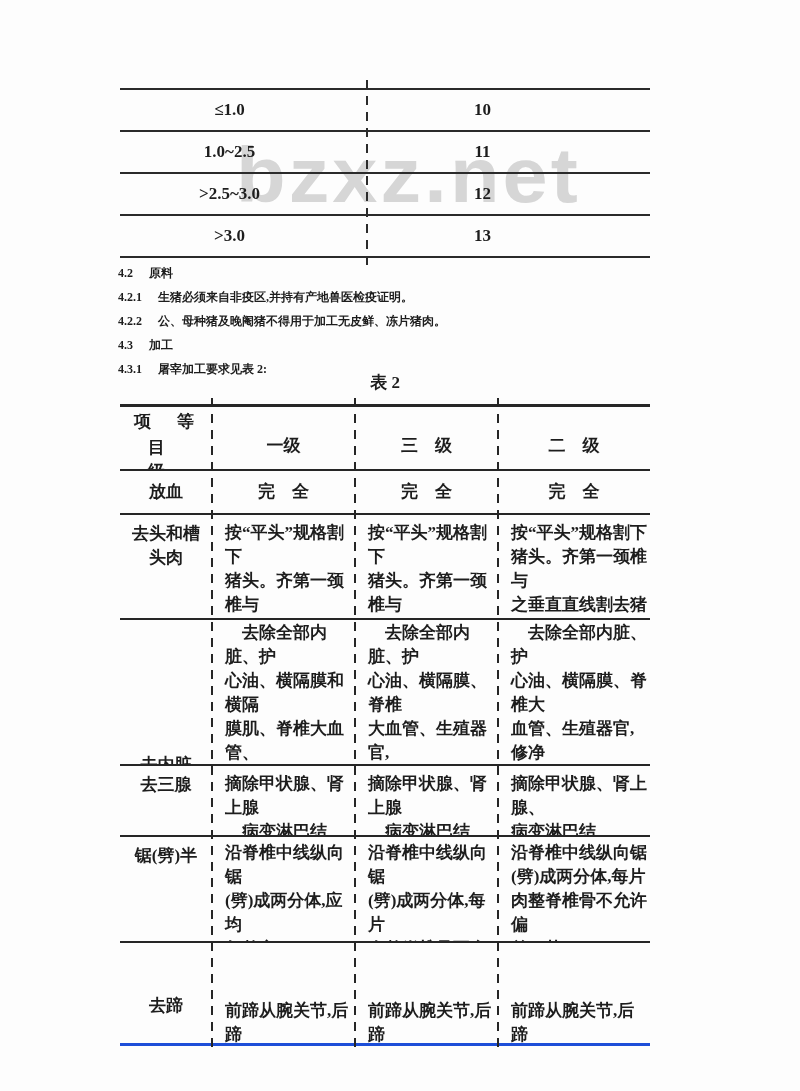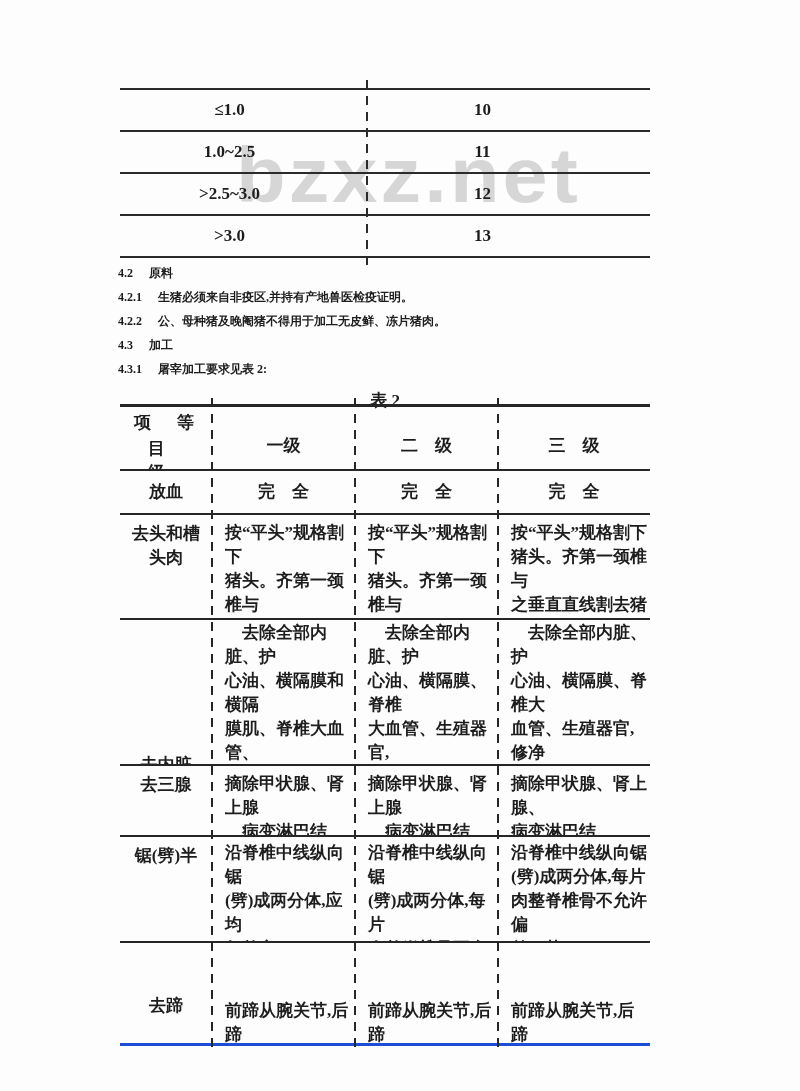--- a/index.html
+++ b/index.html
@@ -69,21 +69,21 @@
   }
   .para{
     font-size:12px;font-weight:bold;
     line-height:24px;
     white-space:nowrap;
   }
   .para .num{margin-right:16px;}
   
   .t2-caption{
     position:absolute;
-    left:120px;top:389px;width:530px;
+    left:120px;top:371px;width:530px;
     text-align:center;
     font-size:17px;font-weight:bold;
     z-index:1;
   }
   
   .t2{
     position:absolute;
     left:120px;top:404px;width:530px;
     border-top:3px solid #262626;
     z-index:1;
@@ -116,20 +116,21 @@
   .row-quti{height:59px;}
   .cell{
     box-sizing:border-box;
     font-size:17px;font-weight:bold;
     line-height:24px;
     white-space:pre-line;
   }
   .corner{
     display:flex;flex-direction:column;justify-content:center;
     padding:4px 14px 2px 14px;
+    font-family:Liberation Mono, monospace;
   }
   .corner .l1{text-align:left;}
   .corner .l2{text-align:left;padding-left:14px;margin-top:2px;}
   .corner span.gap{display:inline-block;width:26px;}
   .hcell{
     display:flex;align-items:center;justify-content:center;
     text-align:center;
     font-family:Liberation Mono, monospace;
   }
   .label{
@@ -200,22 +201,22 @@
     <div class="t2-vline v1"></div>
     <div class="t2-vline v2"></div>
     <div class="t2-vline v3"></div>
 
     <div class="t2-row row-header">
       <div class="cell corner">
         <div class="l1"><span>项</span><span class="gap"></span><span>等</span></div>
         <div class="l2"><span>目</span><span class="gap"></span><span>级</span></div>
       </div>
       <div class="cell hcell">一级</div>
+      <div class="cell hcell">三　级</div>
       <div class="cell hcell">二　级</div>
-      <div class="cell hcell">三　级</div>
     </div>
 
     <div class="t2-row row-fangxue">
       <div class="cell label">放血</div>
       <div class="cell content center">完　全</div>
       <div class="cell content center">完　全</div>
       <div class="cell content center">完　全</div>
     </div>
 
     <div class="t2-row row-qutou">

